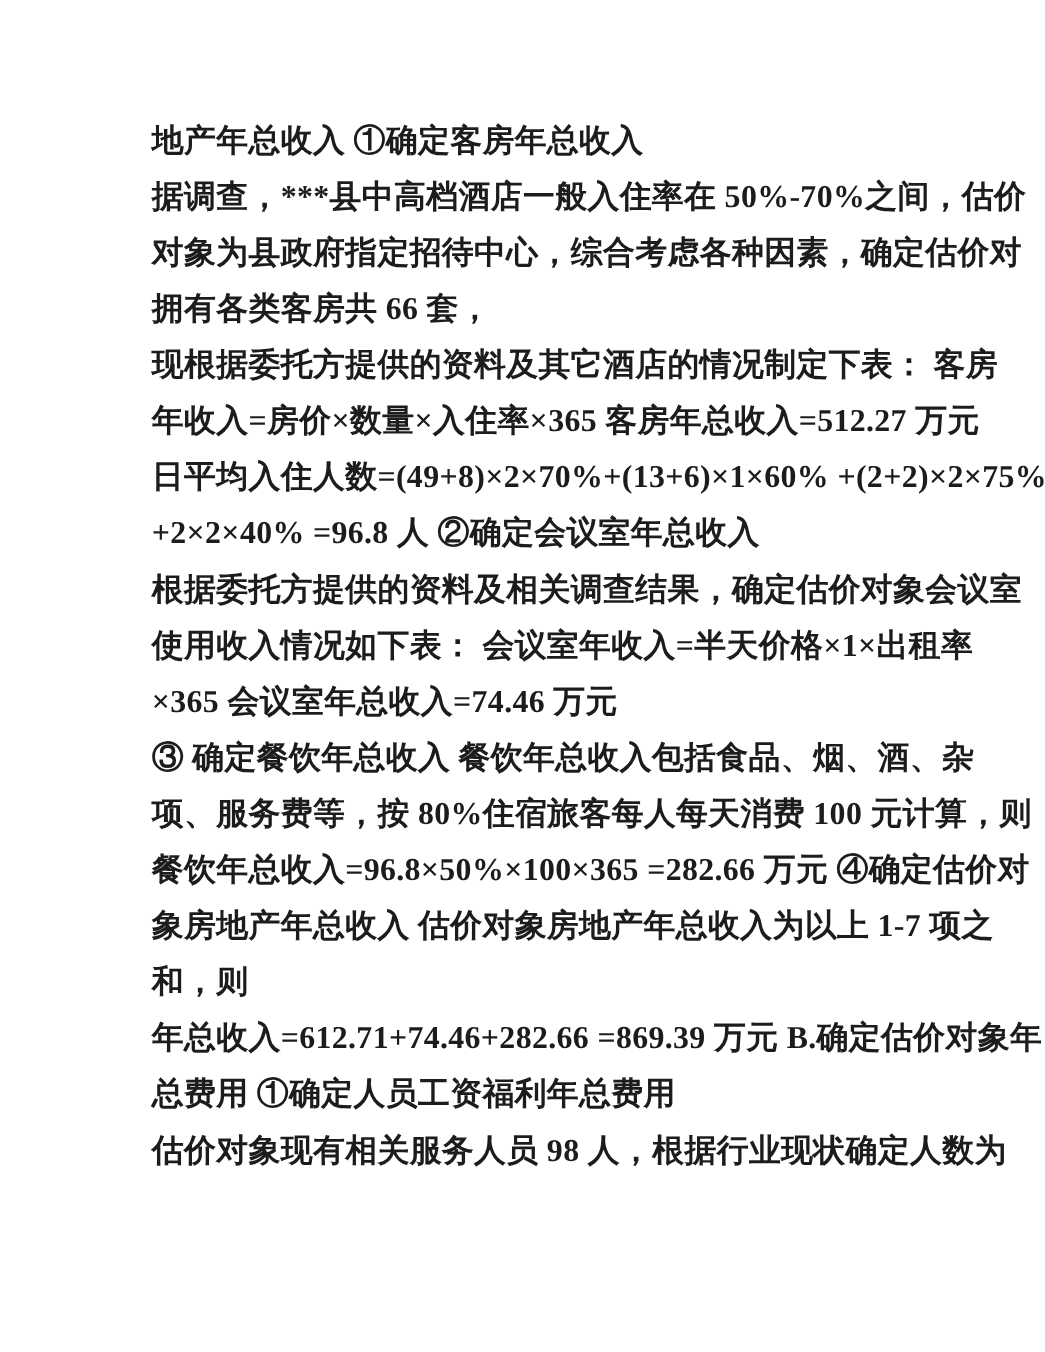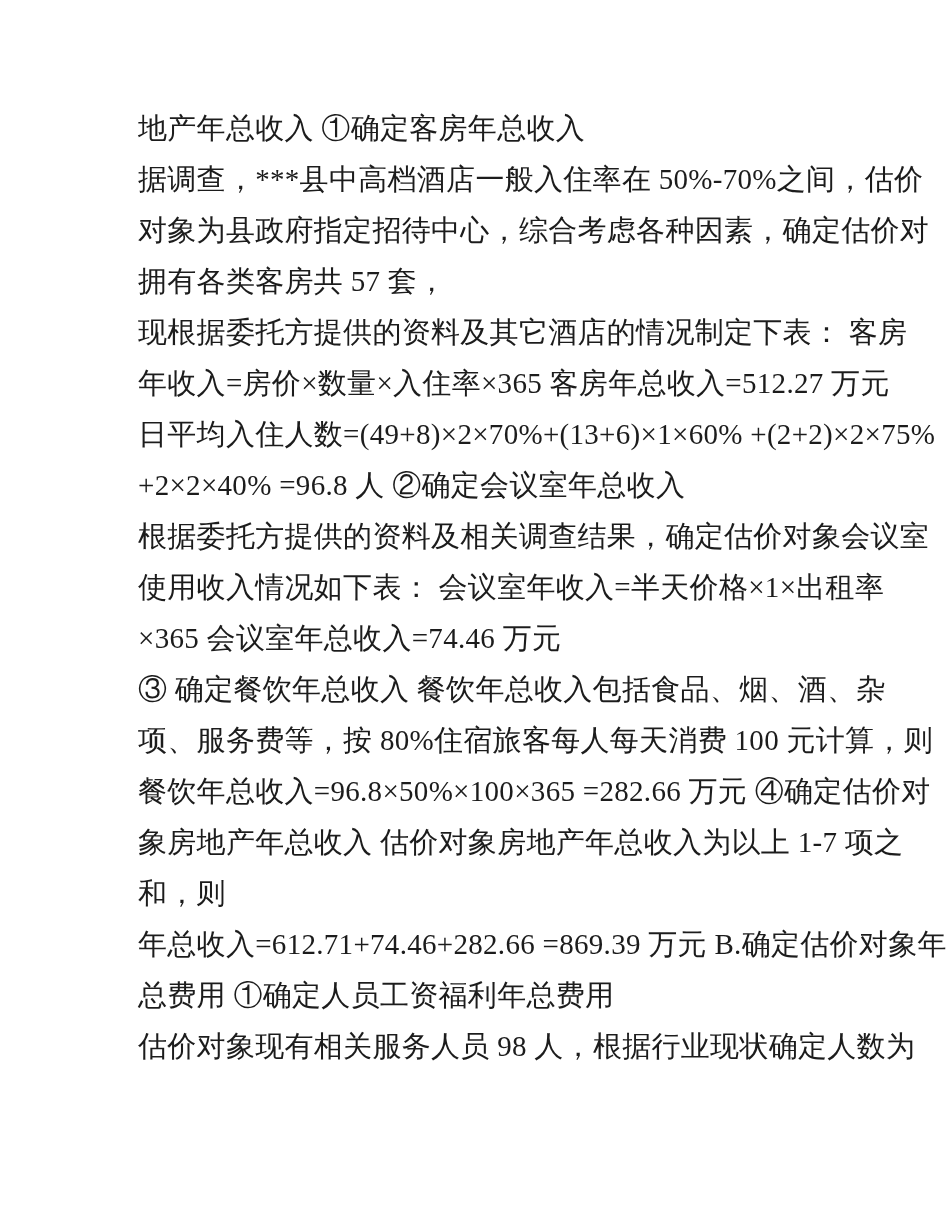--- a/index.html
+++ b/index.html
@@ -16,37 +16,37 @@
     font-family: "Liberation Serif", "DejaVu Serif", serif;
   }
   .text-block {
     position: absolute;
     left: 138px;
     top: 103px;
     width: 690px;
     color: #1c1c1c;
     font-size: 29px;
     line-height: 51px;
-    font-weight: 400;
+    font-weight: 700;
   }
   .text-line {
     white-space: nowrap;
     height: 51px;
     letter-spacing: 0.3px;
   }
 </style>
 </head>
 <body>
 
 <div class="page">
   <div class="text-block">
     <div class="text-line">地产年总收入 ①确定客房年总收入</div>
     <div class="text-line">据调查，***县中高档酒店一般入住率在 50%-70%之间，估价</div>
     <div class="text-line">对象为县政府指定招待中心，综合考虑各种因素，确定估价对</div>
-    <div class="text-line">拥有各类客房共 57 套，</div>
+    <div class="text-line">拥有各类客房共 66 套，</div>
     <div class="text-line">现根据委托方提供的资料及其它酒店的情况制定下表： 客房</div>
     <div class="text-line">年收入=房价×数量×入住率×365 客房年总收入=512.27 万元</div>
     <div class="text-line">日平均入住人数=(49+8)×2×70%+(13+6)×1×60% +(2+2)×2×75%</div>
     <div class="text-line">+2×2×40% =96.8 人 ②确定会议室年总收入</div>
     <div class="text-line">根据委托方提供的资料及相关调查结果，确定估价对象会议室</div>
     <div class="text-line">使用收入情况如下表： 会议室年收入=半天价格×1×出租率</div>
     <div class="text-line">×365 会议室年总收入=74.46 万元</div>
     <div class="text-line">③ 确定餐饮年总收入 餐饮年总收入包括食品、烟、酒、杂</div>
     <div class="text-line">项、服务费等，按 80%住宿旅客每人每天消费 100 元计算，则</div>
     <div class="text-line">餐饮年总收入=96.8×50%×100×365 =282.66 万元 ④确定估价对</div>

